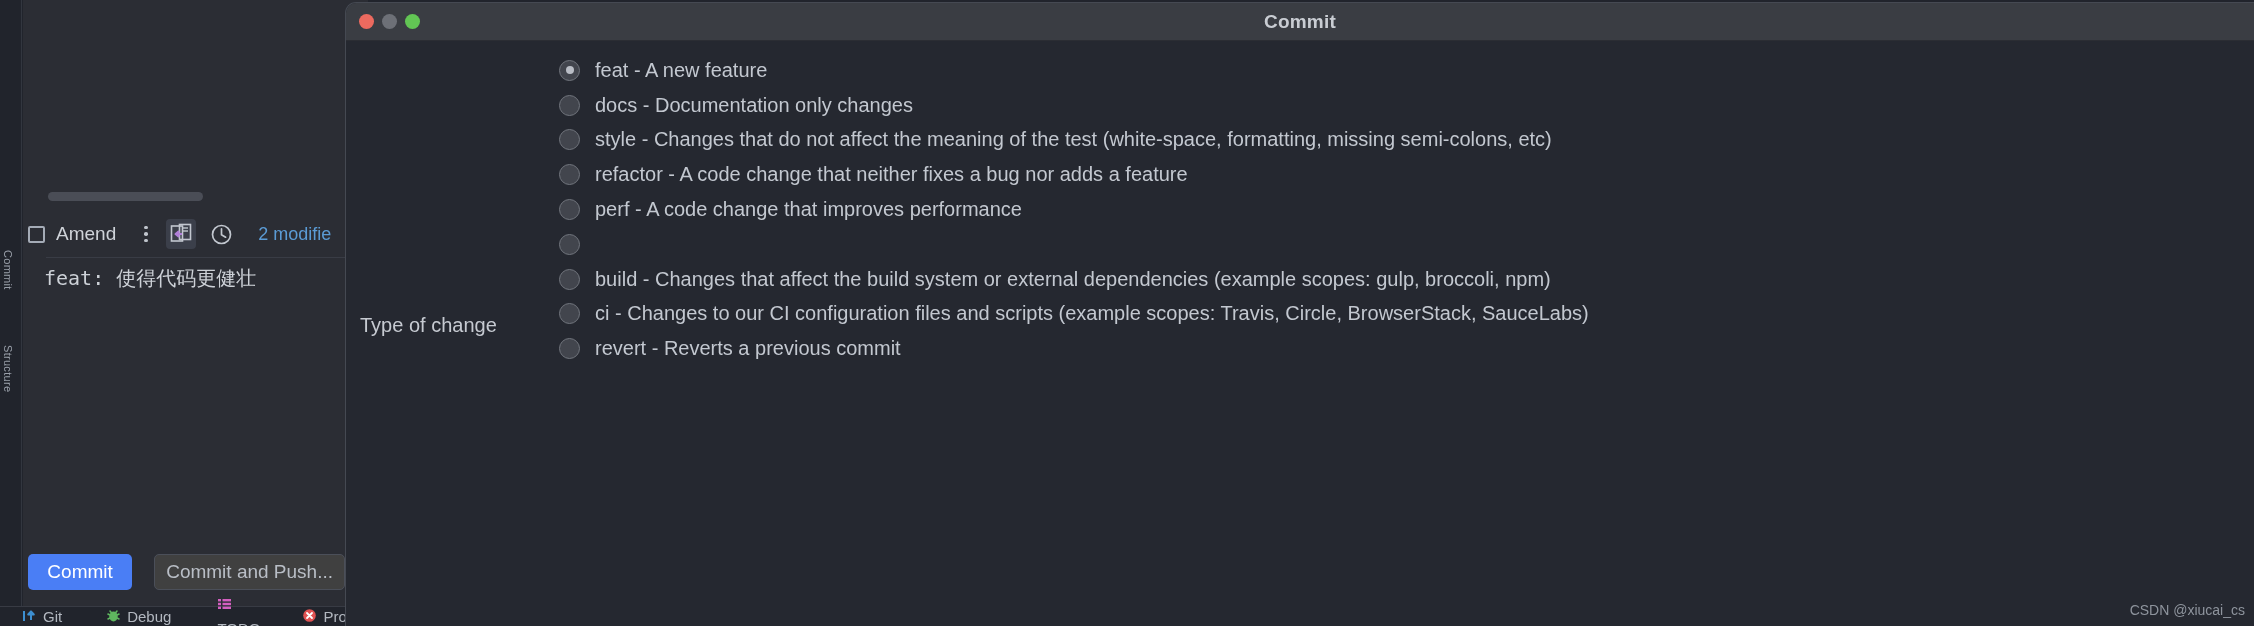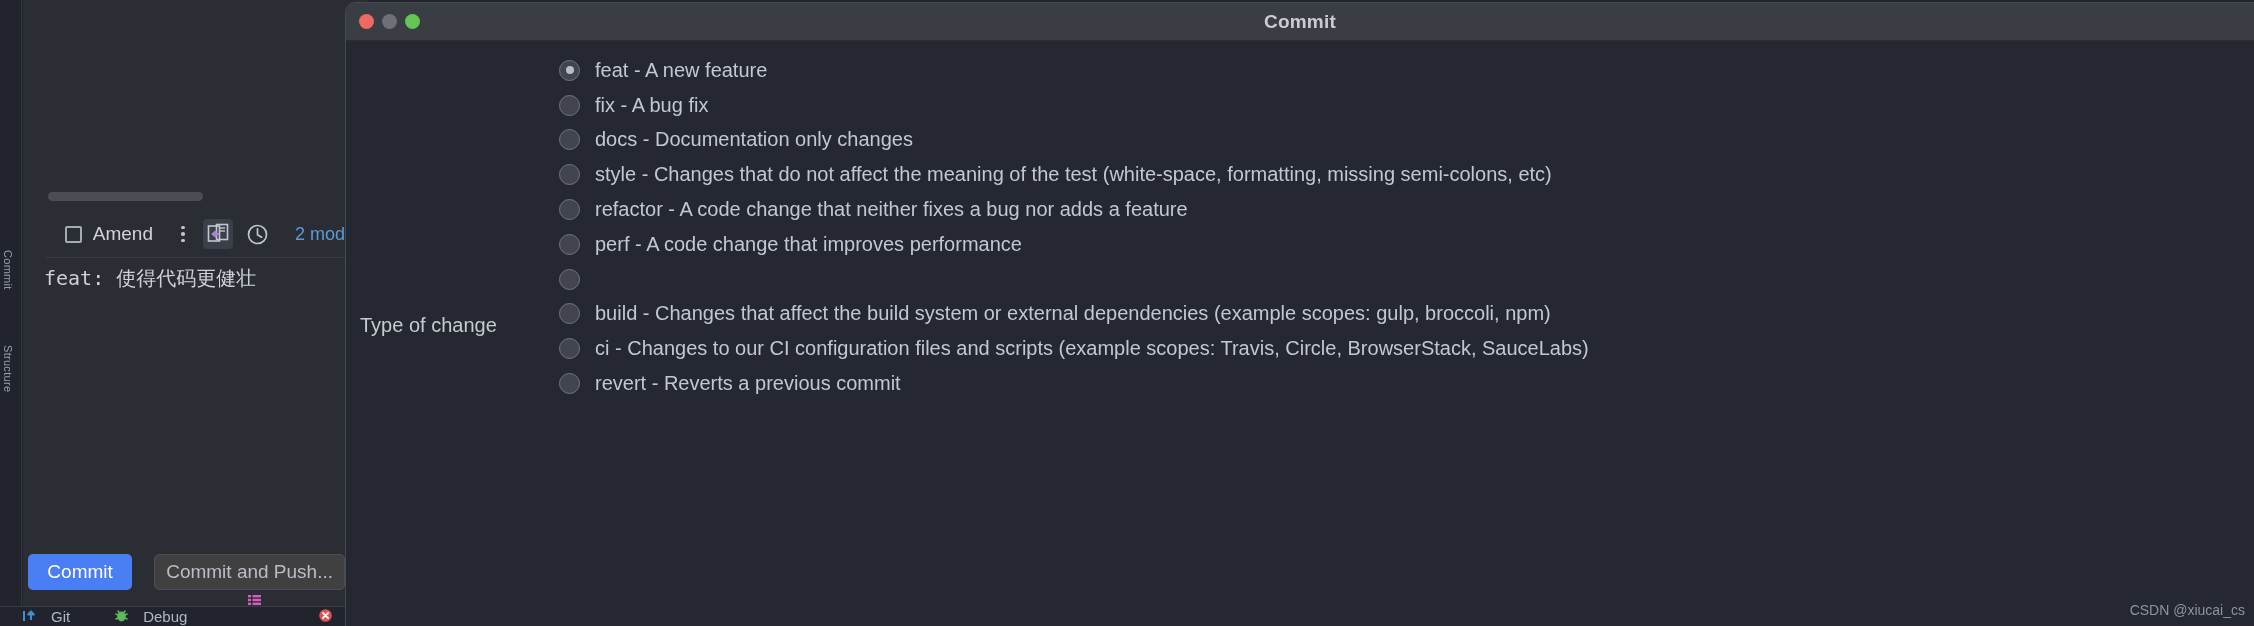--- a/index.html
+++ b/index.html
@@ -38,21 +38,21 @@
 
   .scroll-pill {
     position: absolute; left: 25px; top: 192px;
     width: 155px; height: 9px; border-radius: 5px;
     background: #4a4d56;
   }
 
   .toolbar-row {
     position: absolute; left: 0; top: 212px;
     width: 345px; height: 44px;
-    display: flex; align-items: center; justify-content: flex-end;
+    display: flex; align-items: center;
   }
   .amend-box {
     margin-left: 5px;
     width: 17px; height: 17px;
     border: 2px solid #a4abb6;
     border-radius: 2px;
     background: transparent;
   }
   .amend-label {
     margin-left: 11px;
@@ -105,21 +105,21 @@
   .ide-bottom-divider {
     position: absolute; left: 0; top: 606px; width: 2254px; height: 1px;
     background: #383b44;
   }
   .status-bar {
     position: absolute; left: 0; top: 607px; width: 2254px; height: 19px;
     background: #21242c;
     display: flex; align-items: center;
   }
   .status-item {
-    display: flex; align-items: center; gap: 14px;
+    display: flex; gap: 6px;
     font-size: 15px; color: #b3b8c0; white-space: nowrap;
   }
   .status-item.i1 { margin-left: 22px; }
   .status-item.i2 { margin-left: 44px; }
   .status-item.i3 { margin-left: 46px; flex-direction: column; }
   .status-item.i4 { margin-left: 42px; }
   .sq { display:inline-block; }
 
   
   #commit-dialog {
@@ -310,24 +310,20 @@
     <span class="field-label">Type of change</span>
     <div class="options" id="options-container">
         <div class="option-row">
           <span class="radio checked">
             <span class="dot"></span>
           </span>
           <span class="option-label">feat - A new feature</span>
         </div>
         <div class="option-row">
           <span class="radio"></span>
-          <span class="option-label">fix - A bug fix</span>
-        </div>
-        <div class="option-row">
-          <span class="radio"></span>
           <span class="option-label">docs - Documentation only changes</span>
         </div>
         <div class="option-row">
           <span class="radio"></span>
           <span class="option-label">style - Changes that do not affect the meaning of the test (white-space, formatting, missing semi-colons, etc)</span>
         </div>
         <div class="option-row">
           <span class="radio"></span>
           <span class="option-label">refactor - A code change that neither fixes a bug nor adds a feature</span>
         </div>

